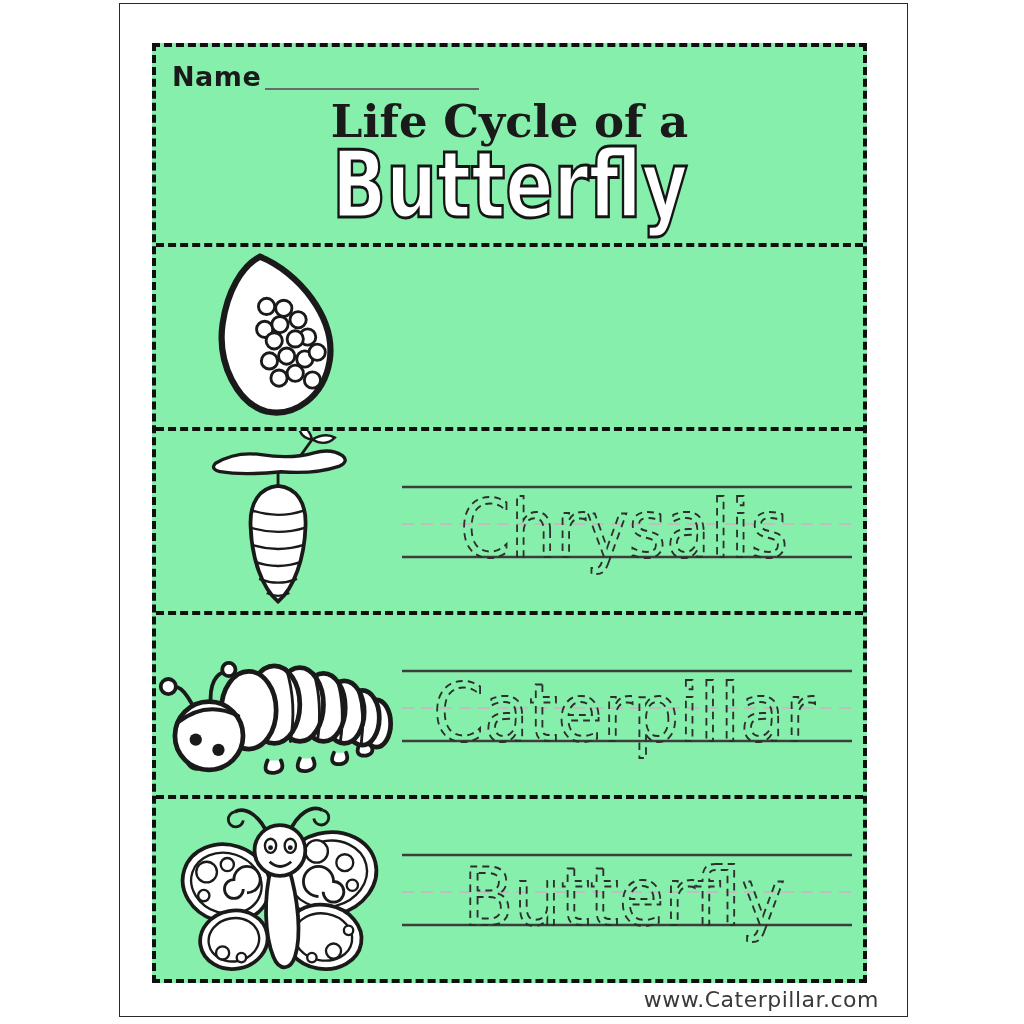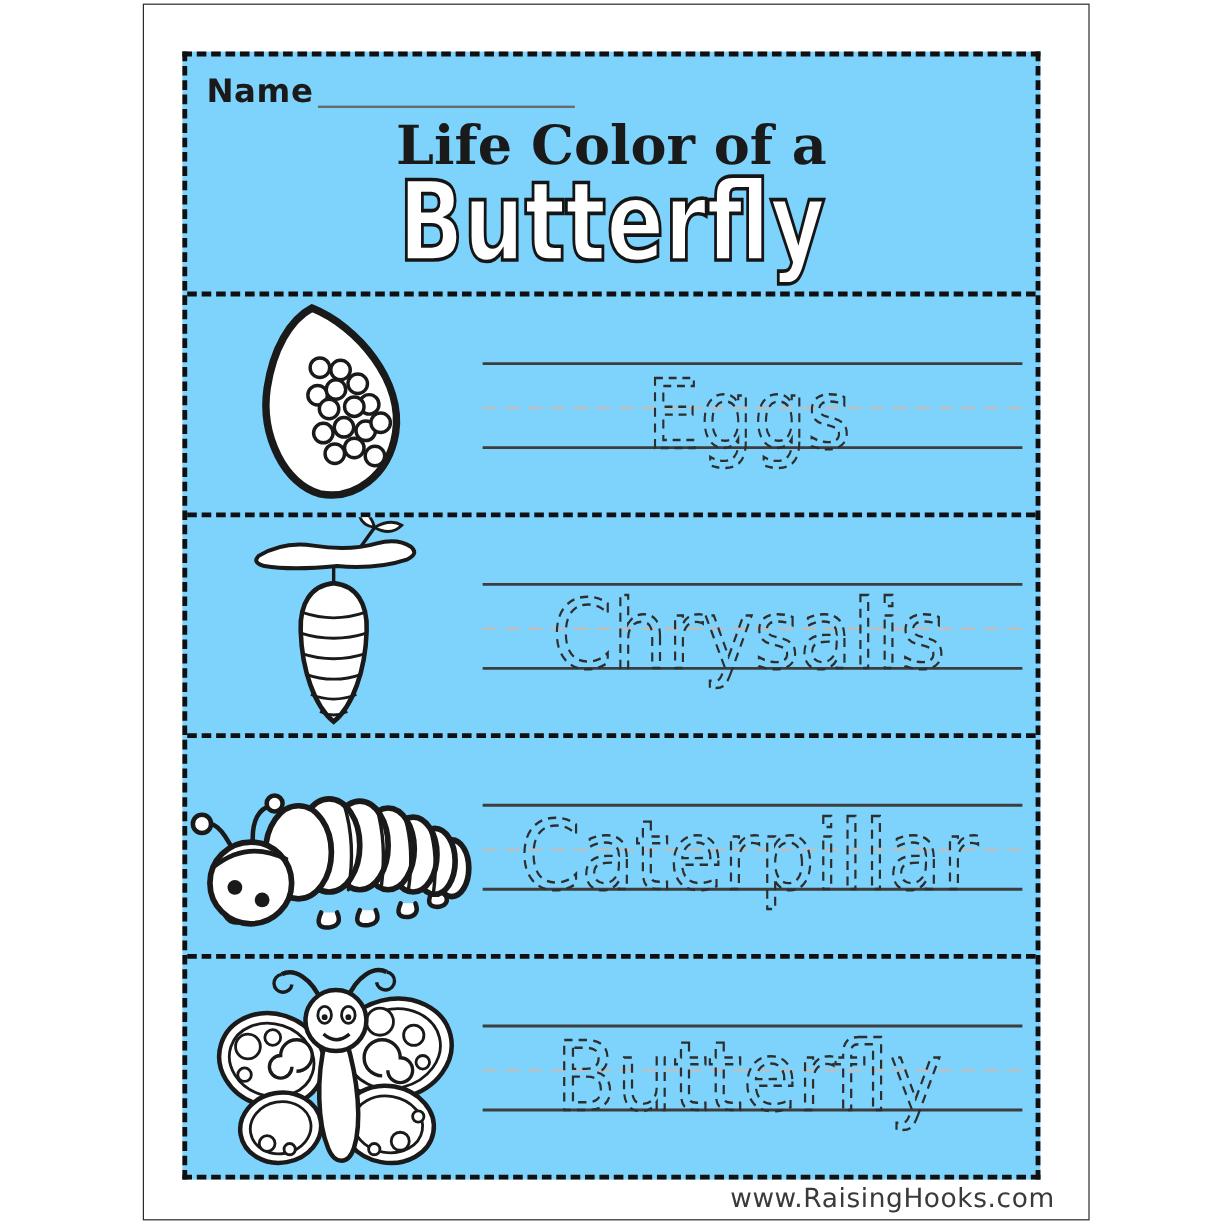--- a/index.html
+++ b/index.html
@@ -1,21 +1,21 @@
 <!DOCTYPE html>
 <html><head>
 <meta charset="utf-8">
 <style>
   html,body{margin:0;padding:0;background:#ffffff;}
   .canvas{position:relative;width:1024px;height:1024px;background:#fff;overflow:hidden;
           font-family:"DejaVu Sans","Liberation Sans",sans-serif;color:#1a1a1a;}
   .sheet{position:absolute;left:119px;top:3px;width:789px;height:1014px;background:#fff;
          border:1.5px solid #2a2a2a;box-sizing:border-box;}
   .cutbox{position:absolute;left:32px;top:39px;width:715px;height:940px;box-sizing:border-box;
-          border:4px dashed #101010;display:flex;flex-direction:column;background:#7dd3fc;}
+          border:4px dashed #101010;display:flex;flex-direction:column;background:#86efac;}
   .header{height:196px;position:relative;flex:none;}
   .name-row{display:flex;align-items:flex-end;padding:16px 14px 0 16px;}
   .name-label{font-size:27px;font-weight:bold;letter-spacing:.5px;line-height:1;}
   .name-line{display:inline-block;width:214px;height:4px;border-bottom:2.5px solid #6a6a6a;margin-left:4px;}
   .instruction{margin-left:auto;font-size:19.5px;line-height:1.15;padding-bottom:2px;}
   .title-top{text-align:center;font-family:"DejaVu Serif","Liberation Serif",serif;
              font-weight:bold;font-size:45px;line-height:1.05;margin-top:8px;letter-spacing:0px;}
   .title-bubble{display:block;margin:-4px auto 0 auto;}
   .wrow{flex:1 1 0;border-top:4px dashed #101010;display:flex;align-items:center;min-height:0;}
   .img-cell{width:246px;flex:none;display:flex;align-items:center;justify-content:center;}
@@ -35,21 +35,21 @@
 
 <div class="canvas">
  <div class="sheet">
   <div class="cutbox">
 
    <div class="header">
      <div class="name-row">
        <span class="name-label">Name</span>
        <span class="name-line"></span>
      </div>
-     <div class="title-top">Life Color of a</div>
+     <div class="title-top">Life Cycle of a</div>
      <svg class="title-bubble" width="400" height="102" viewBox="0 0 400 102">
        <text class="bubbleword" x="200" y="76" text-anchor="middle" textLength="356" lengthAdjust="spacingAndGlyphs">Butterfly</text>
      </svg>
    </div>
 
    <div class="wrow">
      <div class="img-cell">
        <svg width="148" height="172" viewBox="0 0 150 180">
          <path class="art" stroke-width="6.5" d="M55,6 C95,22 135,70 128,115 C122,152 92,174 62,168 C32,160 10,118 16,76 C21,42 36,16 55,6 Z"></path>
          <g class="art" stroke-width="3">
@@ -62,28 +62,20 @@
            <circle cx="70" cy="94" r="8.5"></circle>
                 <circle cx="92" cy="92" r="8.5"></circle>
                 <circle cx="83" cy="110" r="8.5"></circle>
            <circle cx="65" cy="115" r="8.5"></circle>
                 <circle cx="102" cy="113" r="8.5"></circle>
                 <circle cx="115" cy="106" r="8.5"></circle>
            <circle cx="92" cy="128" r="8.5"></circle>
                 <circle cx="75" cy="133" r="8.5"></circle>
                 <circle cx="110" cy="135" r="8.5"></circle>
          </g>
-       </svg>
-     </div>
-     <div class="trace-cell">
-       <svg width="462" height="178" viewBox="0 0 462 178">
-         <line class="ln" x1="0" y1="55" x2="450" y2="55"></line>
-         <line class="mid" x1="0" y1="92" x2="450" y2="92"></line>
-         <line class="ln" x1="0" y1="125" x2="450" y2="125"></line>
-         <text class="traceword" x="222" y="125" text-anchor="middle" textLength="170" lengthAdjust="spacingAndGlyphs">Eggs</text>
        </svg>
      </div>
    </div>
 
    <div class="wrow">
      <div class="img-cell">
        <svg width="150" height="180" viewBox="0 0 150 190">
          <g class="art">
            <path d="M95,30 L110,9" fill="none" stroke-width="3"></path>
            <path d="M110,9 q14,-8 24,-2 q-10,10 -24,2 Z" stroke-width="2.5"></path>
@@ -197,15 +189,15 @@
          <line class="ln" x1="0" y1="55" x2="450" y2="55"></line>
          <line class="mid" x1="0" y1="92" x2="450" y2="92"></line>
          <line class="ln" x1="0" y1="125" x2="450" y2="125"></line>
          <text class="traceword" x="222" y="125" text-anchor="middle" textLength="322" lengthAdjust="spacingAndGlyphs">Butterfly</text>
        </svg>
      </div>
    </div>
 
   </div>
 
-  <div class="footer">www.RaisingHooks.com</div>
+  <div class="footer">www.Caterpillar.com</div>
  </div>
 </div>
 
 </body></html>

